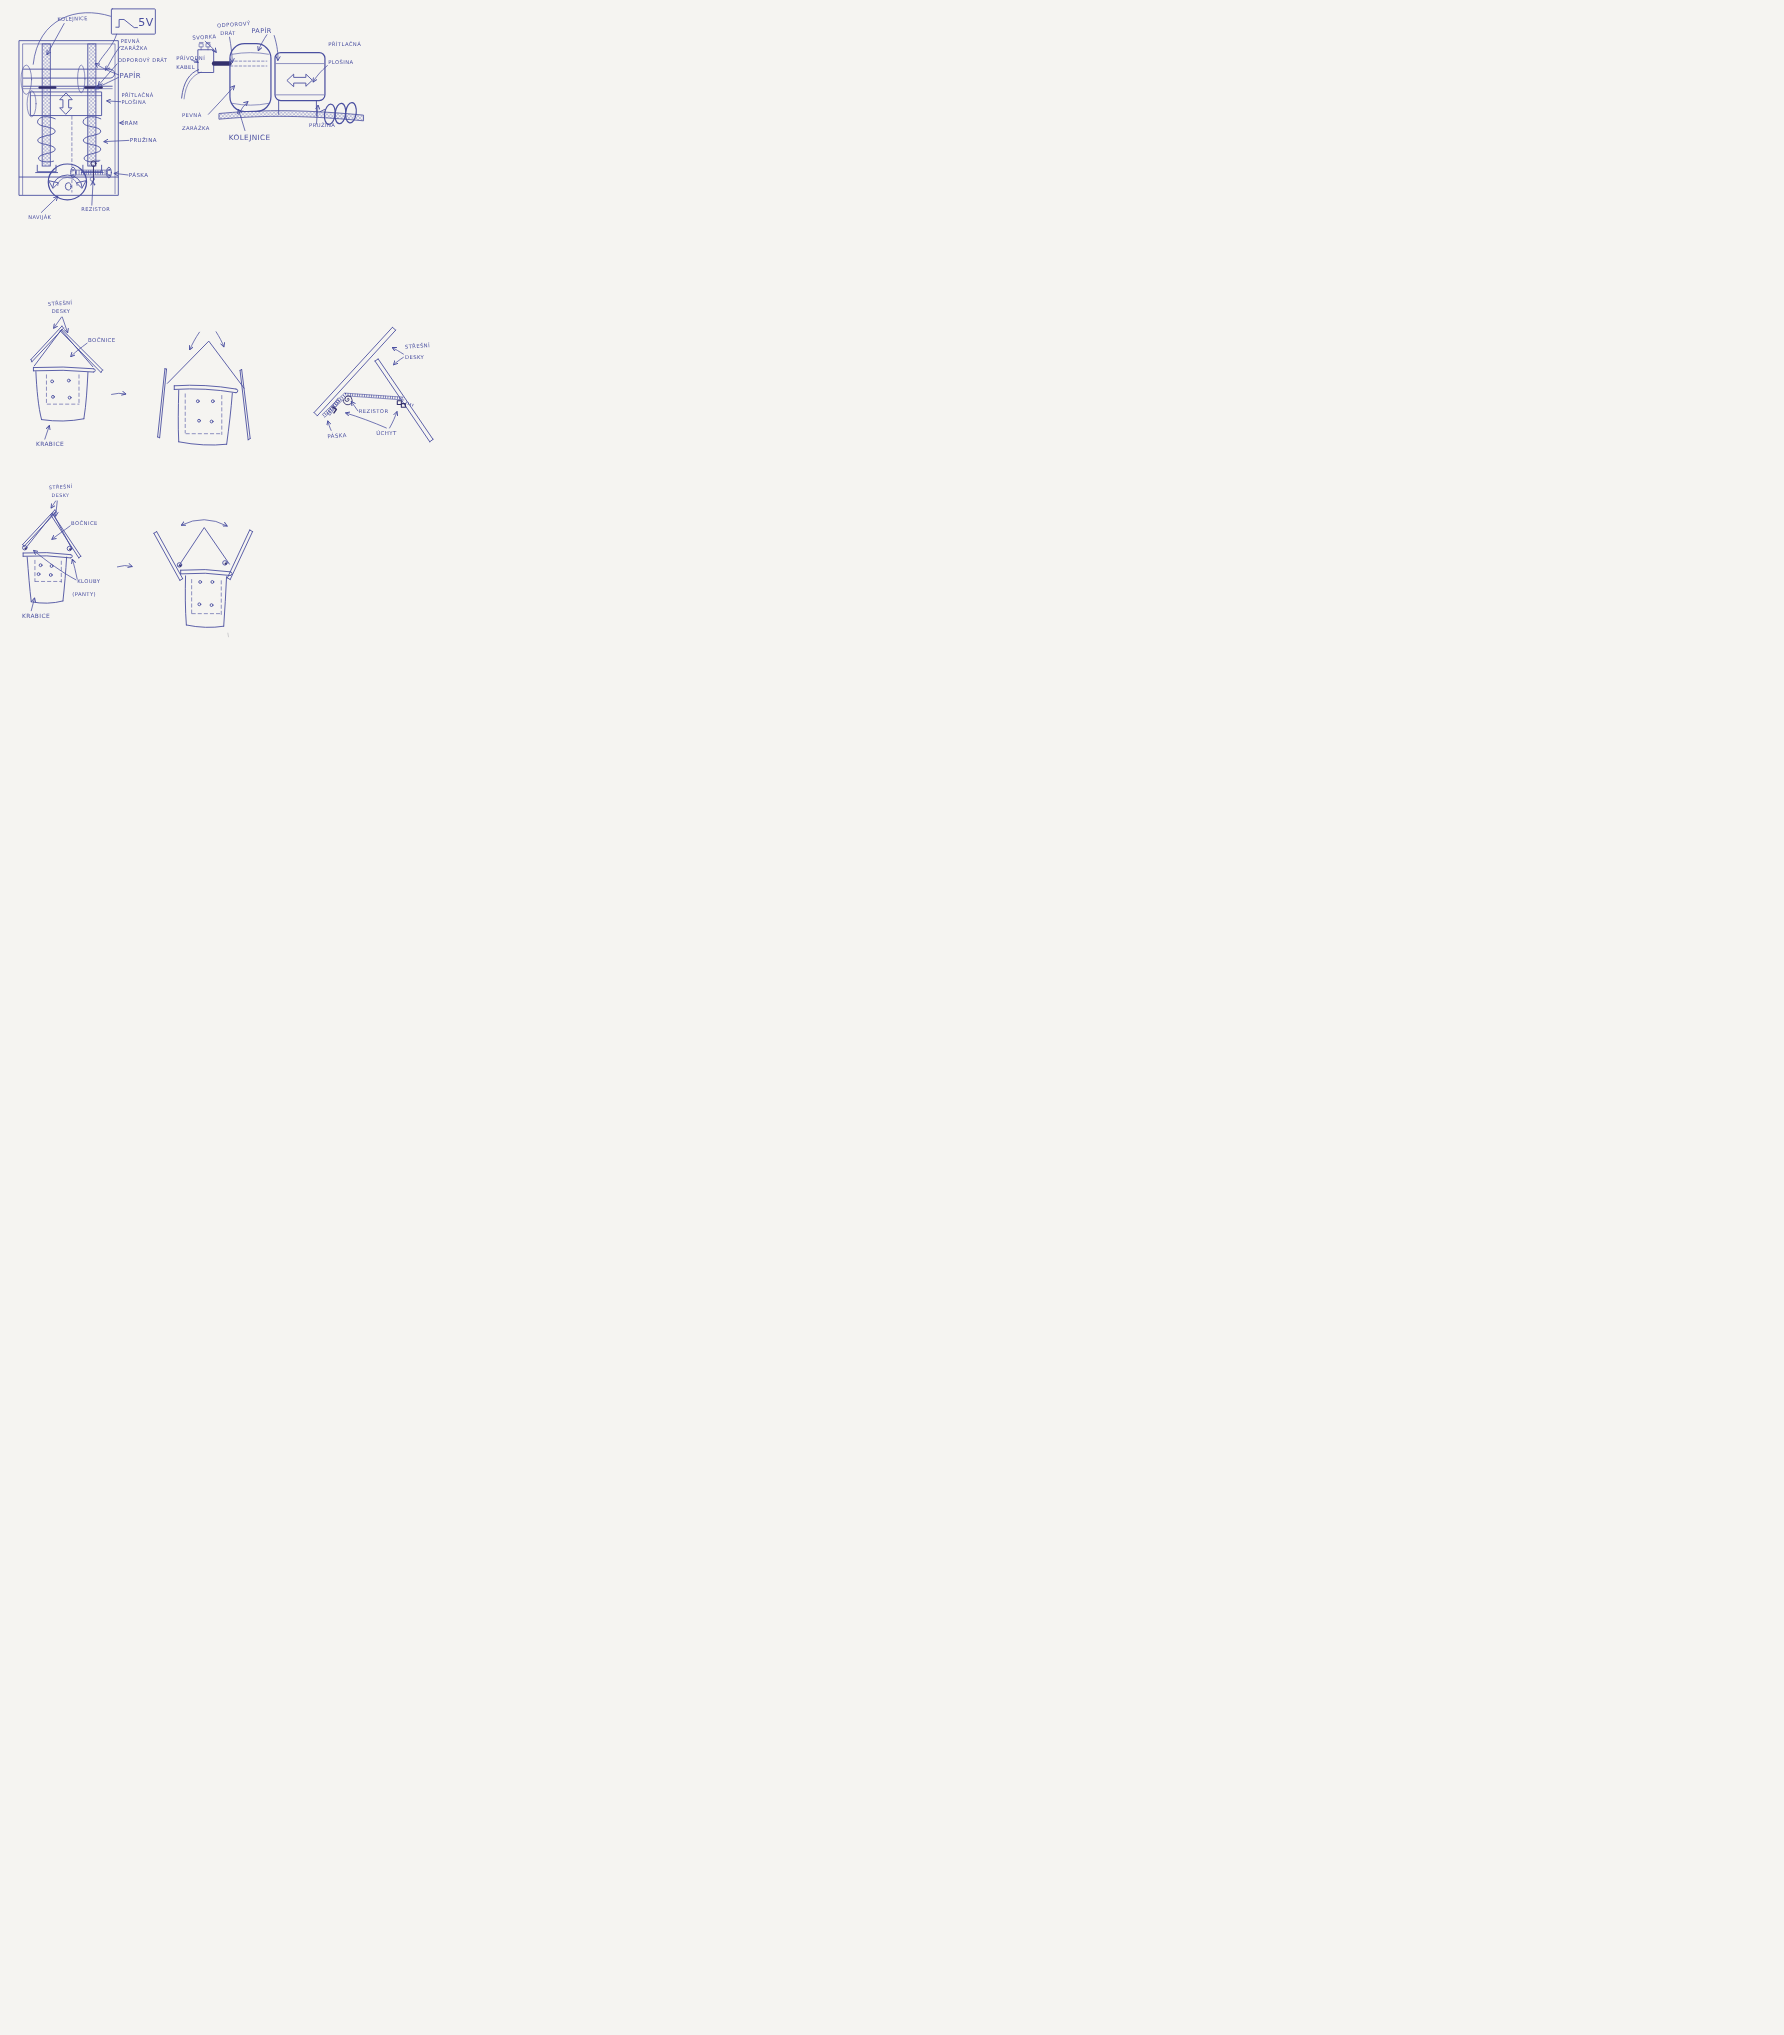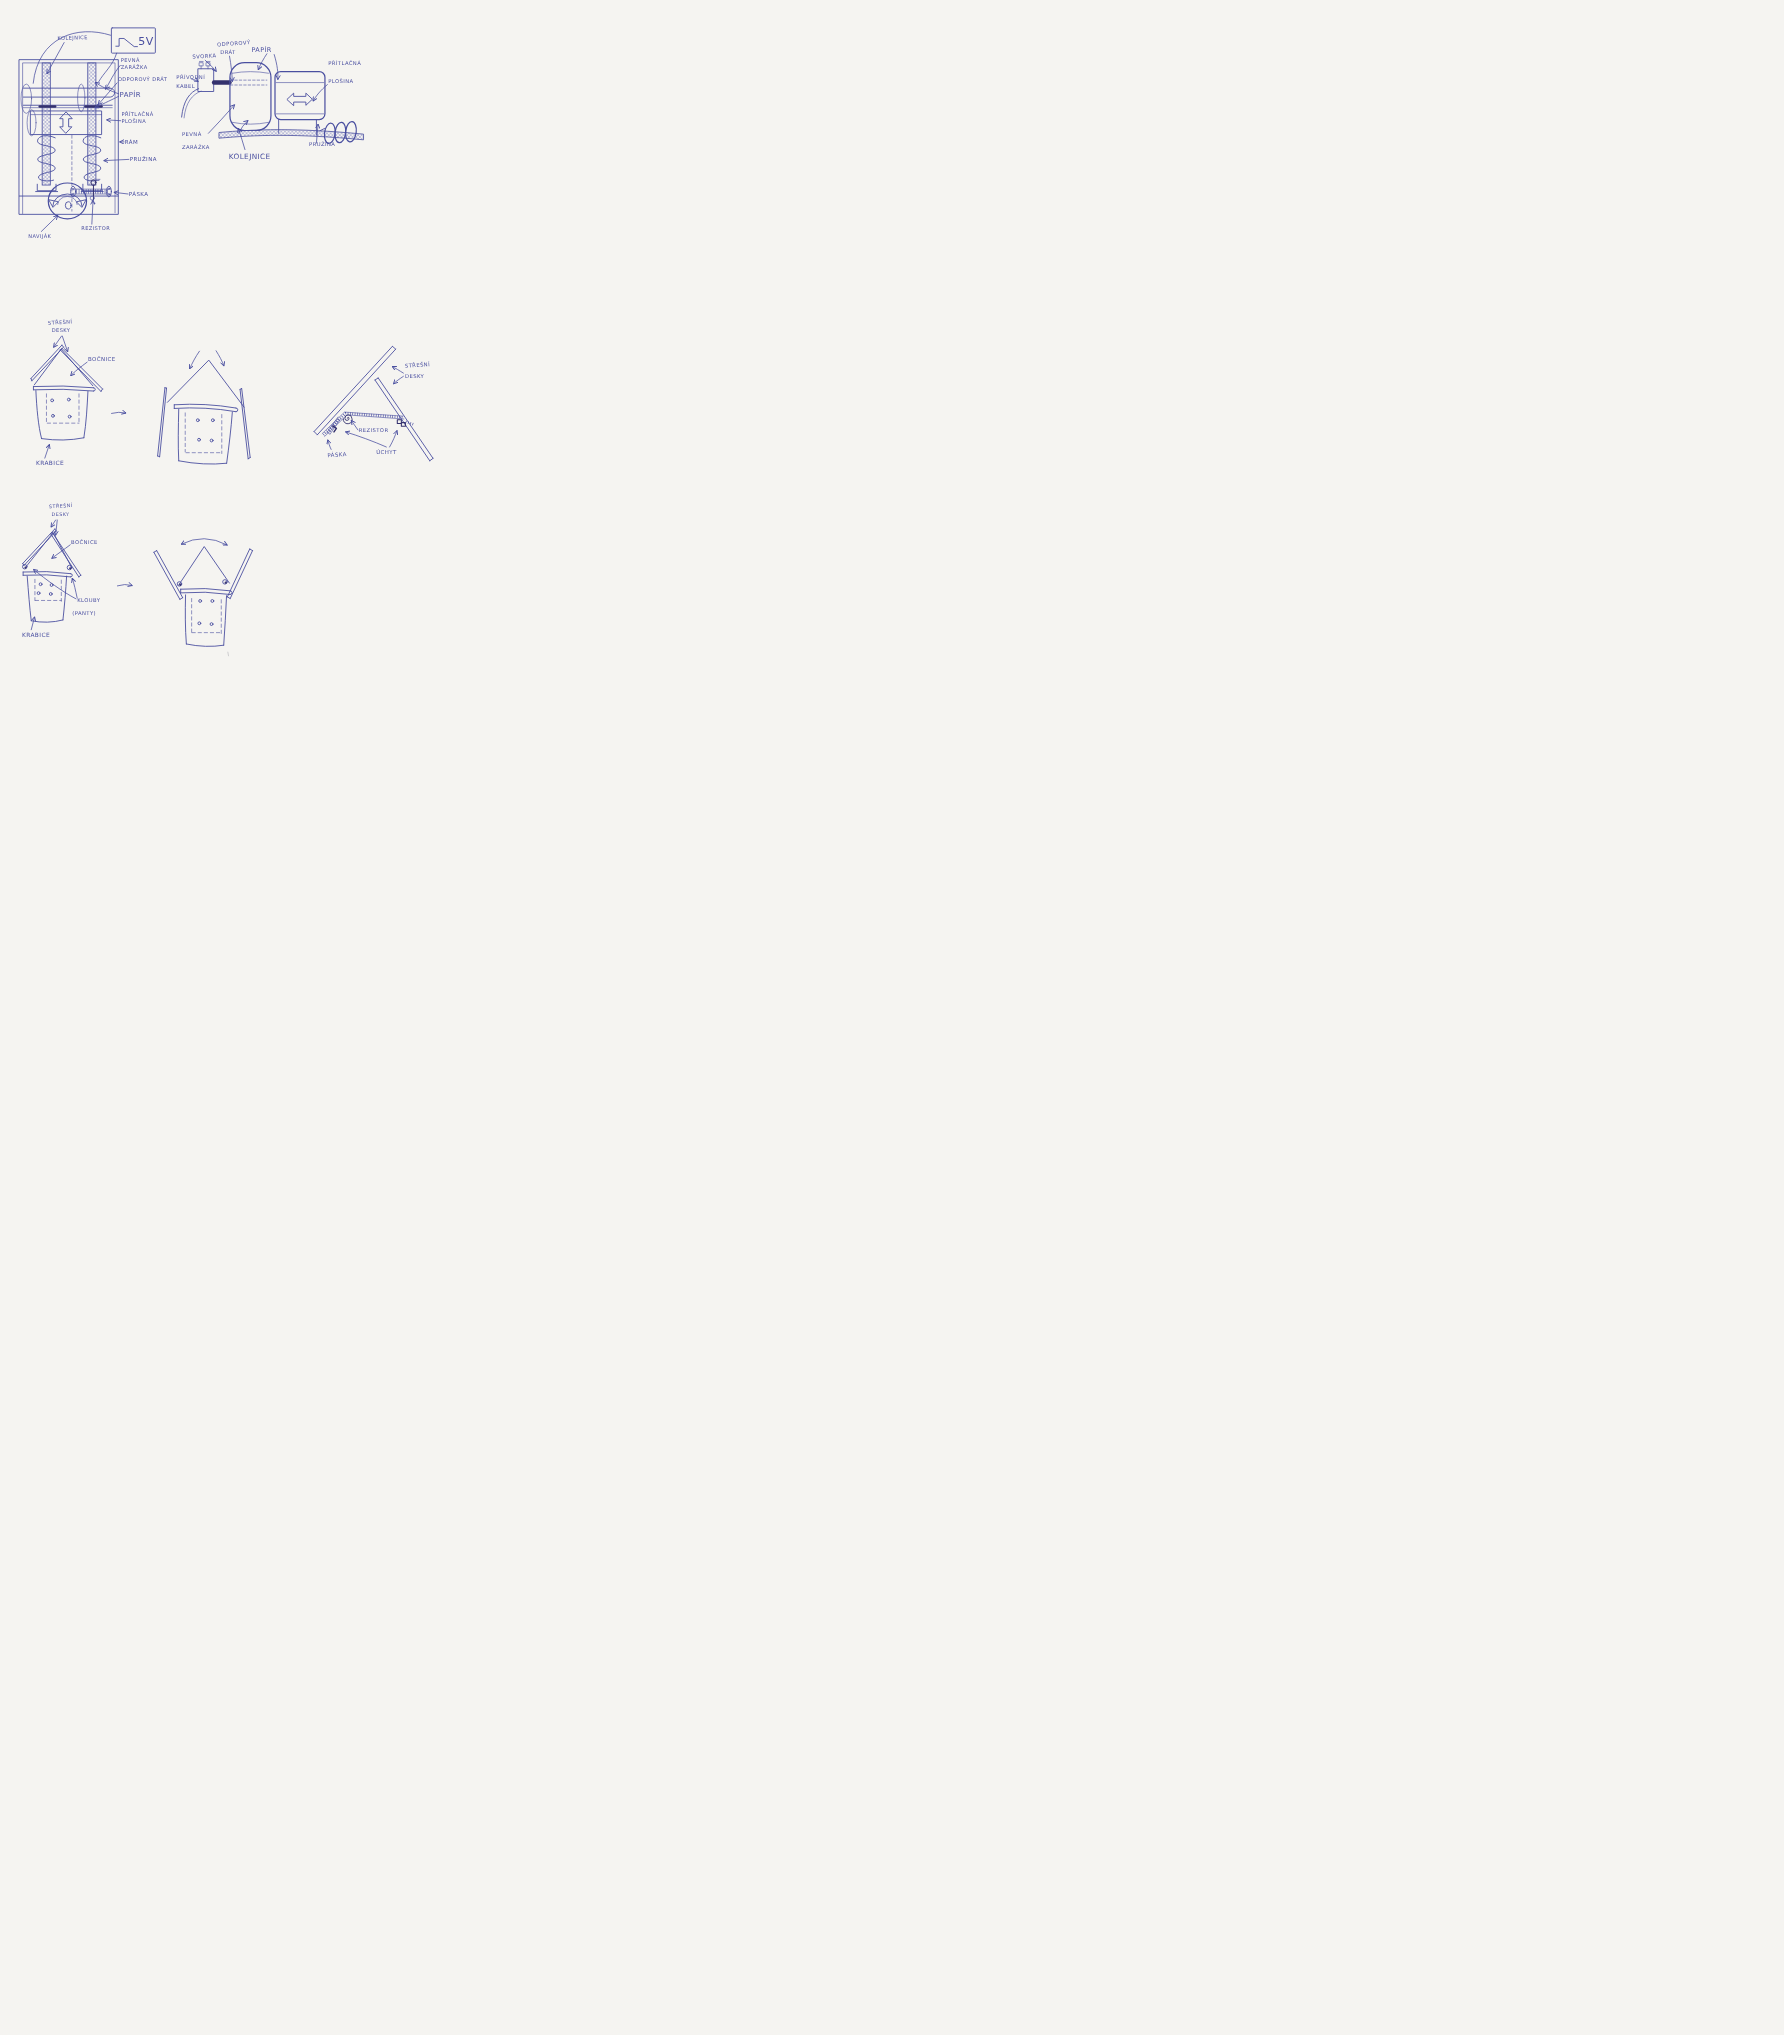--- a/index.html
+++ b/index.html
@@ -1,18 +1,18 @@
 <!DOCTYPE html>
 <html style="--ink: #4a4fa0; --paper: #f5f4f1;font-size:6.5px"><head>
 <meta charset="utf-8">
 <style>
   :root{ --ink:#4a4fa0; --ink-dark:#34316e; --paper:#f5f4f1; }
   html,body{ margin:0; padding:0; background:var(--paper); }
   #page{ position:relative; width:446px; height:642px; background:var(--paper);
-         overflow:hidden; font-family:"DejaVu Sans", sans-serif;margin-top:19px; }
+         overflow:hidden; font-family:"DejaVu Sans", sans-serif; }
   svg{ position:absolute; overflow:visible; }
   .sk{ stroke:var(--ink); fill:none; stroke-width:2.2; stroke-linecap:round; stroke-linejoin:round; }
   .sk-thin{ stroke-width:1.5; }
   .sk-thick{ stroke-width:3; }
   .skd{ stroke:var(--ink-dark); fill:none; stroke-linecap:round; stroke-linejoin:round; }
   .lead{ stroke:var(--ink); fill:none; stroke-width:1.9; stroke-linecap:round; }
   .lbl{ fill:var(--ink); font-family:"DejaVu Sans", sans-serif; letter-spacing:1px; }
   .hatchfill{ fill:url(#xh); stroke:var(--ink); stroke-width:2; }
   .dash{ stroke-dasharray:7 6; }
   .ticks{ stroke:var(--ink); fill:none; stroke-dasharray:1.6 4.2; }

